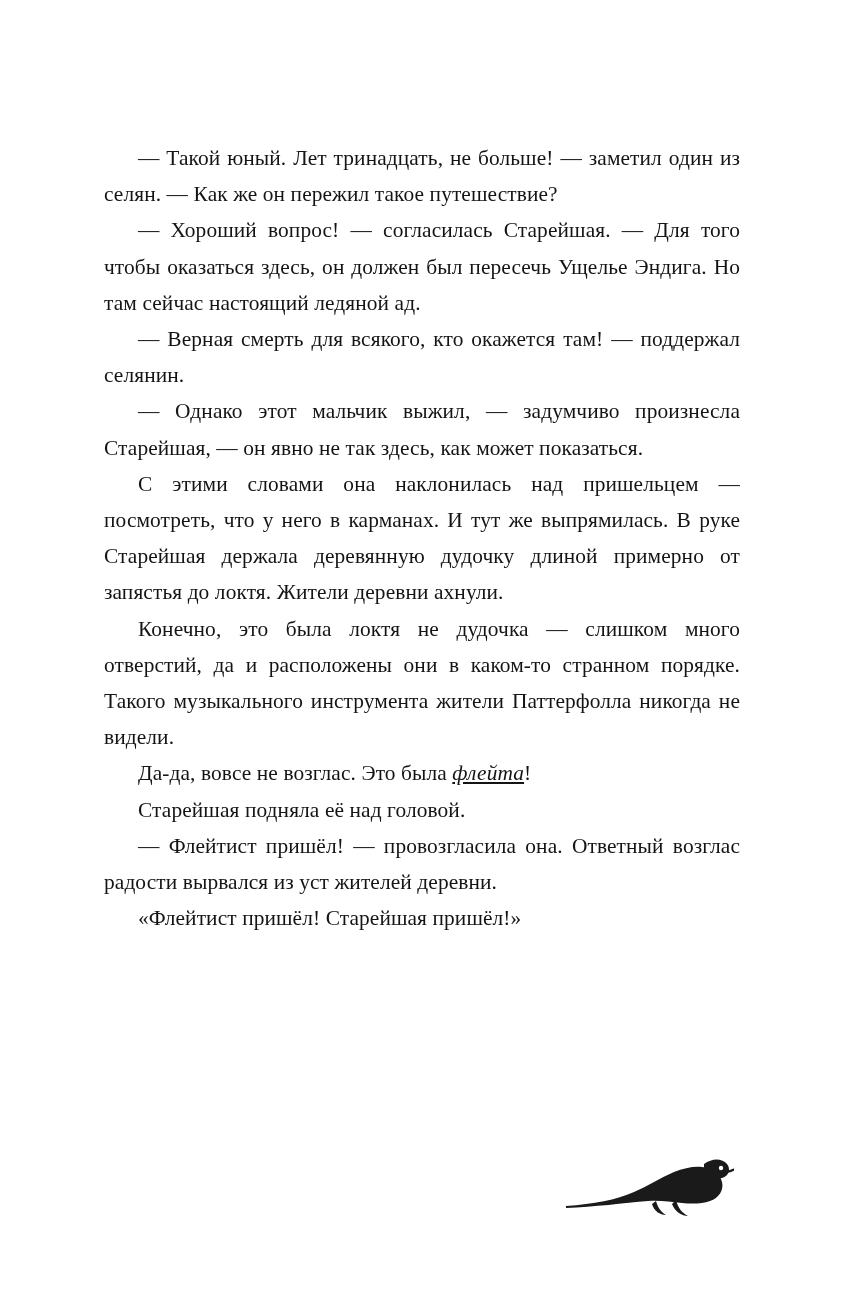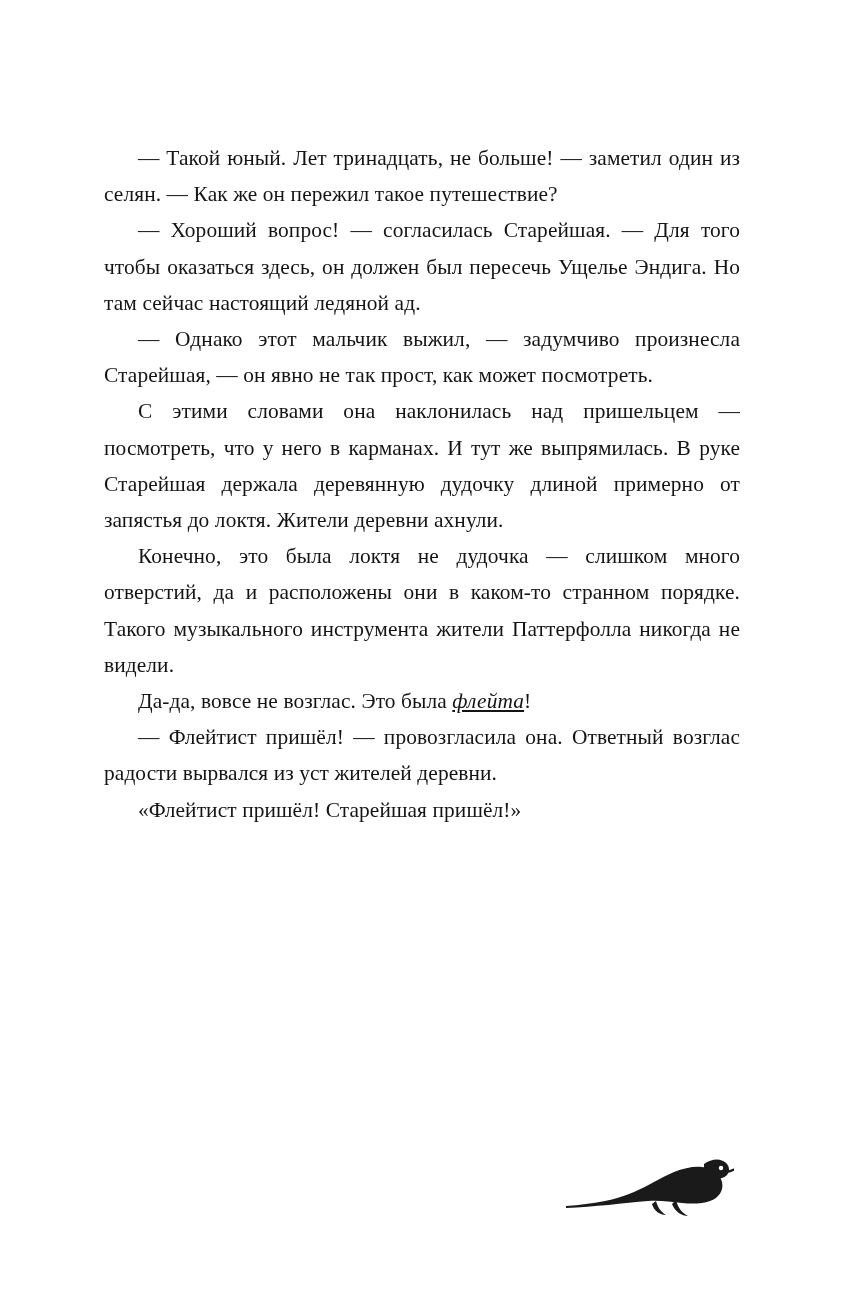--- a/index.html
+++ b/index.html
@@ -56,24 +56,26 @@
     top: 10px;
   }
 </style>
 </head>
 <body>
 
 <div class="page">
   <div class="text-block">
     <p class="para">— Такой юный. Лет тринадцать, не больше! — заметил один из селян. — Как же он пережил такое путешествие?</p>
     <p class="para">— Хороший вопрос! — согласилась Старейшая. — Для того чтобы оказаться здесь, он должен был пересечь Ущелье Эндига. Но там сейчас настоящий ледяной ад.</p>
-    <p class="para">— Однако этот мальчик выжил, — задумчиво произнесла Старейшая, — он явно не так прост, как может посмотреть.</p>
+    <p class="para">— Верная смерть для всякого, кто окажется там! — поддержал селянин.</p>
+    <p class="para">— Однако этот мальчик выжил, — задумчиво произнесла Старейшая, — он явно не так здесь, как может показаться.</p>
     <p class="para">С этими словами она наклонилась над пришельцем — посмотреть, что у него в карманах. И тут же выпрямилась. В руке Старейшая держала деревянную дудочку длиной примерно от запястья до локтя. Жители деревни ахнули.</p>
     <p class="para">Конечно, это была локтя не дудочка — слишком много отверстий, да и расположены они в каком-то странном порядке. Такого музыкального инструмента жители Паттерфолла никогда не видели.</p>
     <p class="para"><span>Да-да, вовсе не возглас. Это была </span><em>флейта</em><span>!</span></p>
+    <p class="para">Старейшая подняла её над головой.</p>
     <p class="para">— Флейтист пришёл! — провозгласила она. Ответный возглас радости вырвался из уст жителей деревни.</p>
     <p class="para">«Флейтист пришёл! Старейшая пришёл!»</p>
   </div>
 
   <div class="ornament">
     <svg width="170" height="70" viewBox="0 0 170 70" xmlns="http://www.w3.org/2000/svg">
       <path fill="#1a1a1a" d="M2 56 C 30 54, 52 50, 70 42 C 84 36, 96 28, 110 22 C 120 18, 130 16, 138 17 C 148 18, 156 24, 158 32 C 160 40, 155 48, 146 51 C 138 54, 128 54, 118 53 C 106 52, 96 50, 84 51 C 60 53, 30 57, 2 58 Z"></path>
       <path fill="#1a1a1a" d="M140 14 C 148 8, 158 8, 163 14 C 167 19, 165 26, 158 28 C 151 30, 143 26, 140 20 Z"></path>
       <circle cx="157" cy="18" r="2.2" fill="#ffffff"></circle>
       <path fill="none" stroke="#1a1a1a" stroke-width="2.2" d="M162 22 C 168 21, 172 19, 174 16"></path>

